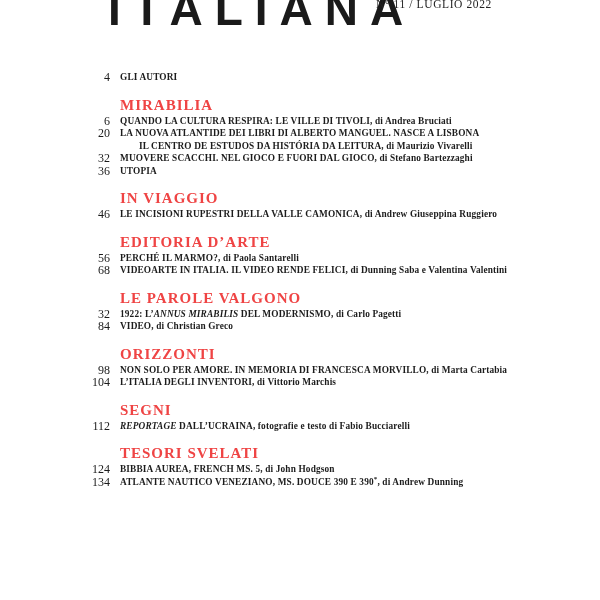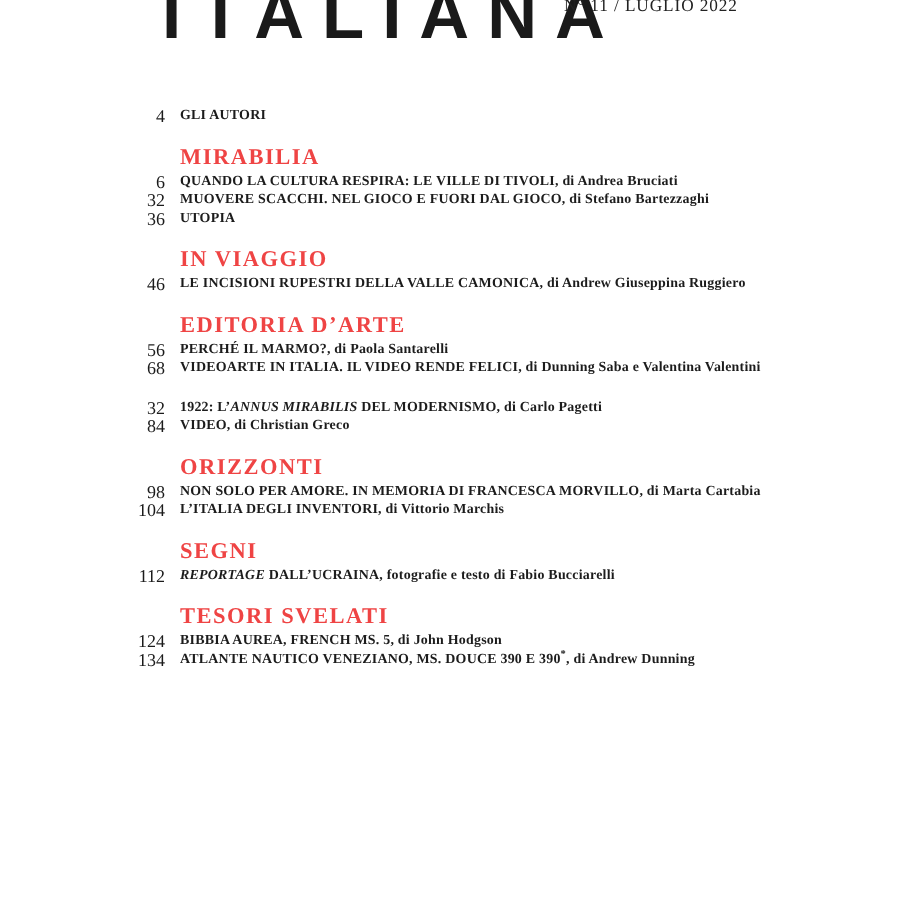--- a/index.html
+++ b/index.html
@@ -108,20 +108,27 @@
       </section>
       <section class="toc-section">
         <h2 class="section-title">MIRABILIA</h2>
         <div class="toc-entry">
           <span class="page-num">6</span>
           <div class="entry-text">
             <div class="entry-line"><span>QUANDO LA CULTURA RESPIRA: LE VILLE DI TIVOLI, di Andrea Bruciati</span></div>
           </div>
         </div>
         <div class="toc-entry">
+          <span class="page-num">20</span>
+          <div class="entry-text">
+            <div class="entry-line"><span>LA NUOVA ATLANTIDE DEI LIBRI DI ALBERTO MANGUEL. NASCE A LISBONA</span></div>
+            <div class="entry-line cont"><span>IL CENTRO DE ESTUDOS DA HISTÓRIA DA LEITURA, di Maurizio Vivarelli</span></div>
+          </div>
+        </div>
+        <div class="toc-entry">
           <span class="page-num">32</span>
           <div class="entry-text">
             <div class="entry-line"><span>MUOVERE SCACCHI. NEL GIOCO E FUORI DAL GIOCO, di Stefano Bartezzaghi</span></div>
           </div>
         </div>
         <div class="toc-entry">
           <span class="page-num">36</span>
           <div class="entry-text">
             <div class="entry-line"><span>UTOPIA</span></div>
           </div>
@@ -145,20 +152,21 @@
           </div>
         </div>
         <div class="toc-entry">
           <span class="page-num">68</span>
           <div class="entry-text">
             <div class="entry-line"><span>VIDEOARTE IN ITALIA. IL VIDEO RENDE FELICI, di Dunning Saba e Valentina Valentini</span></div>
           </div>
         </div>
       </section>
       <section class="toc-section">
+        <h2 class="section-title">LE PAROLE VALGONO</h2>
         <div class="toc-entry">
           <span class="page-num">32</span>
           <div class="entry-text">
             <div class="entry-line"><span>1922: L’</span><span class="italic">ANNUS MIRABILIS</span><span> DEL MODERNISMO, di Carlo Pagetti</span></div>
           </div>
         </div>
         <div class="toc-entry">
           <span class="page-num">84</span>
           <div class="entry-text">
             <div class="entry-line"><span>VIDEO, di Christian Greco</span></div>

